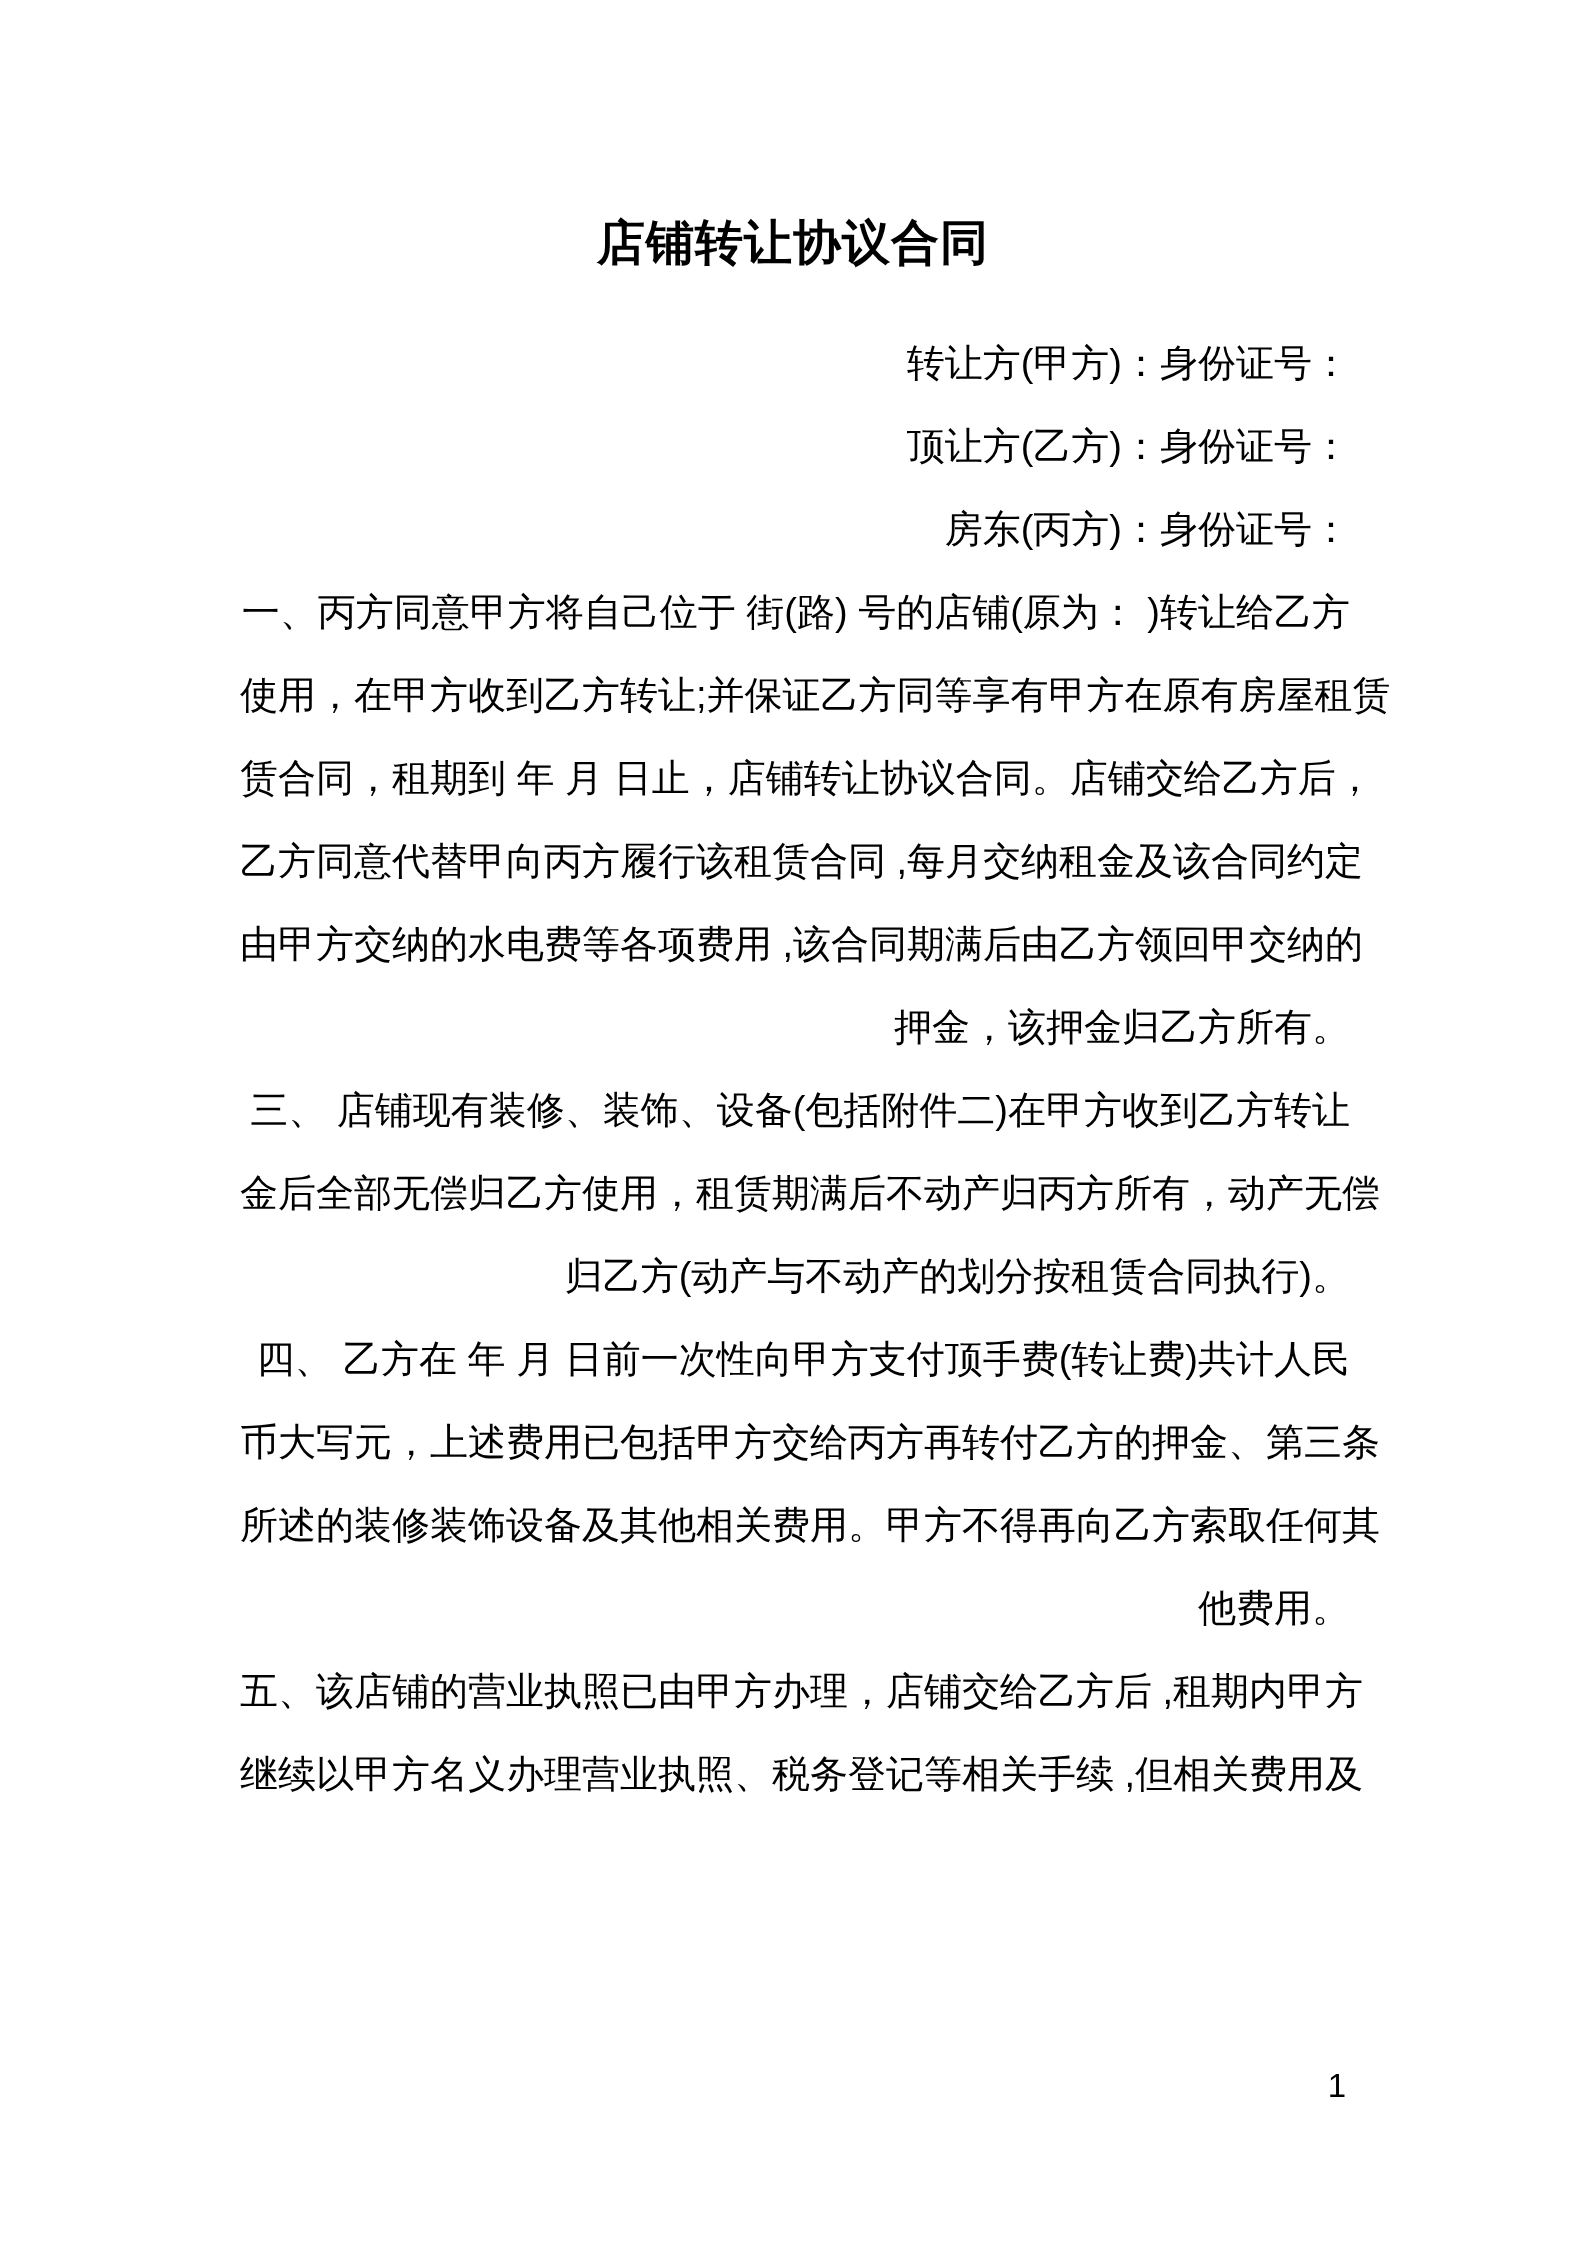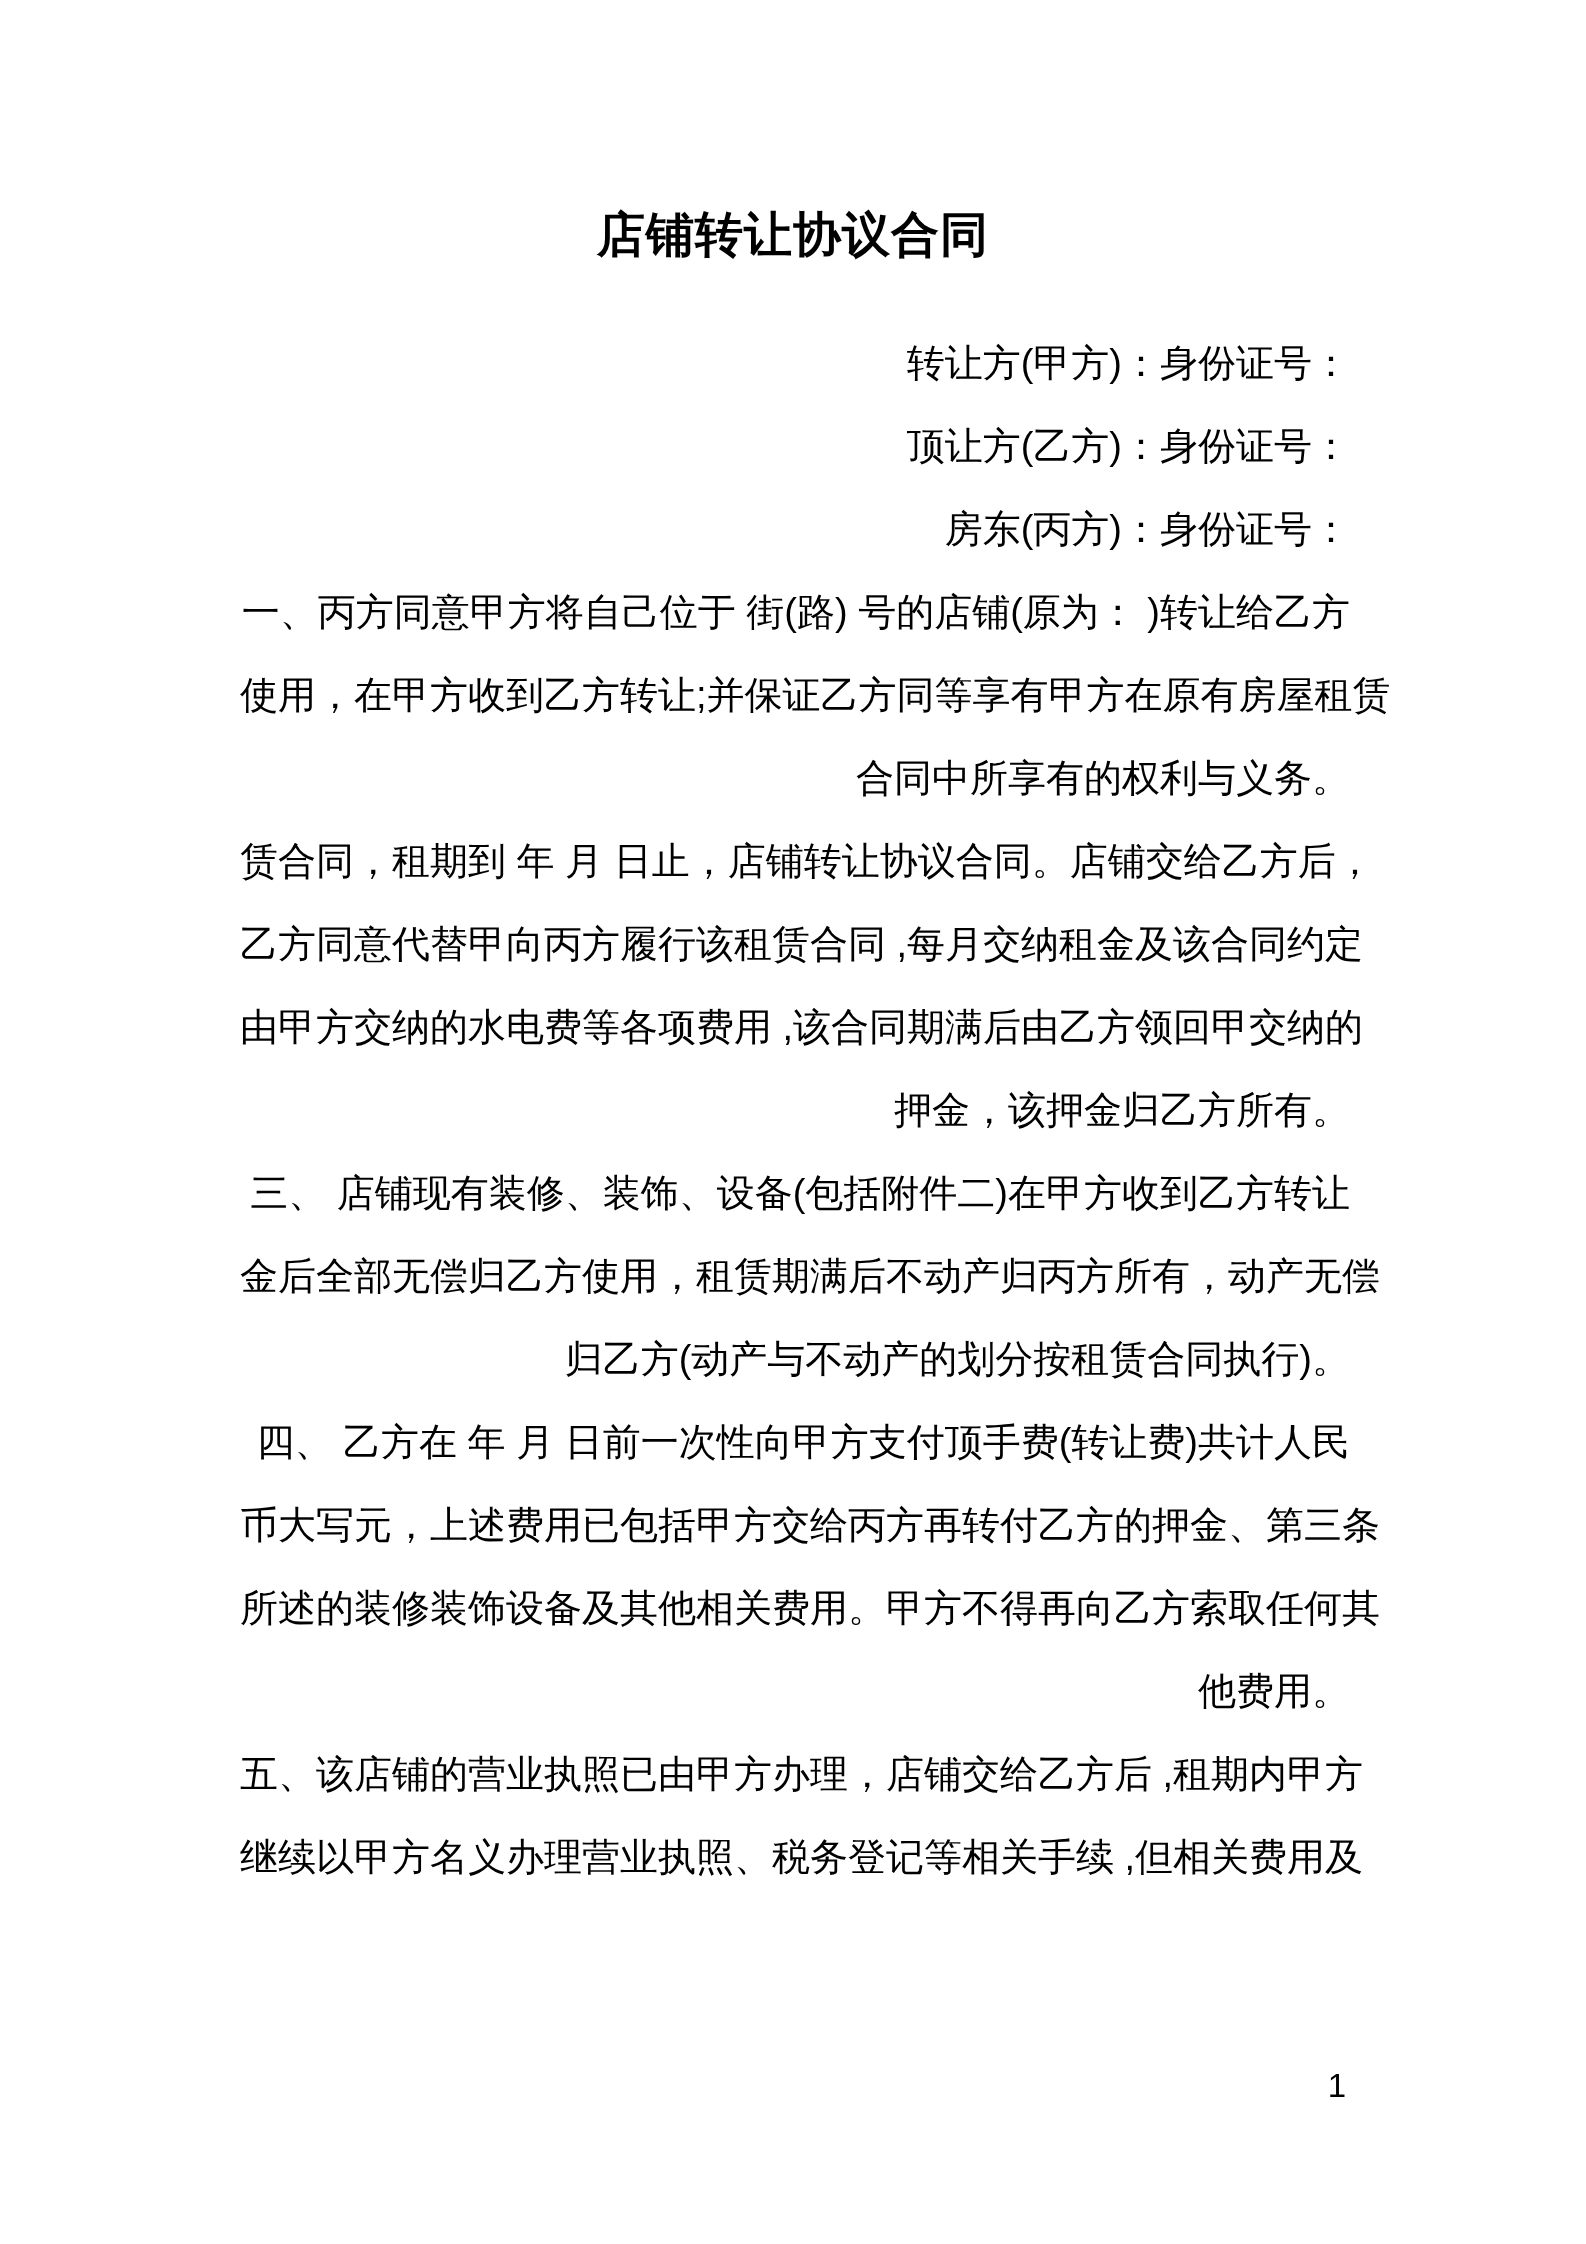--- a/index.html
+++ b/index.html
@@ -14,21 +14,21 @@
     background: #ffffff;
     color: #000000;
     font-family: "Liberation Sans", sans-serif;
     overflow: hidden;
   }
   .doc-title {
     position: absolute;
     top: 196px;
     left: 0;
     right: 0;
-    margin: 8px;
+    margin: 16px;
     text-align: center;
     font-size: 48px;
     line-height: 62px;
     font-weight: 700;
     letter-spacing: 1px;
     white-space: nowrap;
   }
   .doc-body {
     position: absolute;
     top: 322px;
@@ -59,21 +59,20 @@
 <div class="page">
 
   <h1 class="doc-title">店铺转让协议合同</h1>
 
   <div class="doc-body">
     <div class="doc-line">转让方(甲方)：身份证号：</div>
     <div class="doc-line">顶让方(乙方)：身份证号：</div>
     <div class="doc-line">房东(丙方)：身份证号：</div>
     <div class="doc-line">一、丙方同意甲方将自己位于 街(路) 号的店铺(原为： )转让给乙方</div>
     <div class="doc-line">使用，在甲方收到乙方转让;并保证乙方同等享有甲方在原有房屋租赁</div>
-    <div class="doc-line">合同中所享有的权利与义务。</div>
     <div class="doc-line">赁合同，租期到 年 月 日止，店铺转让协议合同。店铺交给乙方后，</div>
     <div class="doc-line">乙方同意代替甲向丙方履行该租赁合同 ,每月交纳租金及该合同约定</div>
     <div class="doc-line">由甲方交纳的水电费等各项费用 ,该合同期满后由乙方领回甲交纳的</div>
     <div class="doc-line">押金，该押金归乙方所有。</div>
     <div class="doc-line">三、 店铺现有装修、装饰、设备(包括附件二)在甲方收到乙方转让</div>
     <div class="doc-line">金后全部无偿归乙方使用，租赁期满后不动产归丙方所有，动产无偿</div>
     <div class="doc-line">归乙方(动产与不动产的划分按租赁合同执行)。</div>
     <div class="doc-line">四、 乙方在 年 月 日前一次性向甲方支付顶手费(转让费)共计人民</div>
     <div class="doc-line">币大写元，上述费用已包括甲方交给丙方再转付乙方的押金、第三条</div>
     <div class="doc-line">所述的装修装饰设备及其他相关费用。甲方不得再向乙方索取任何其</div>

